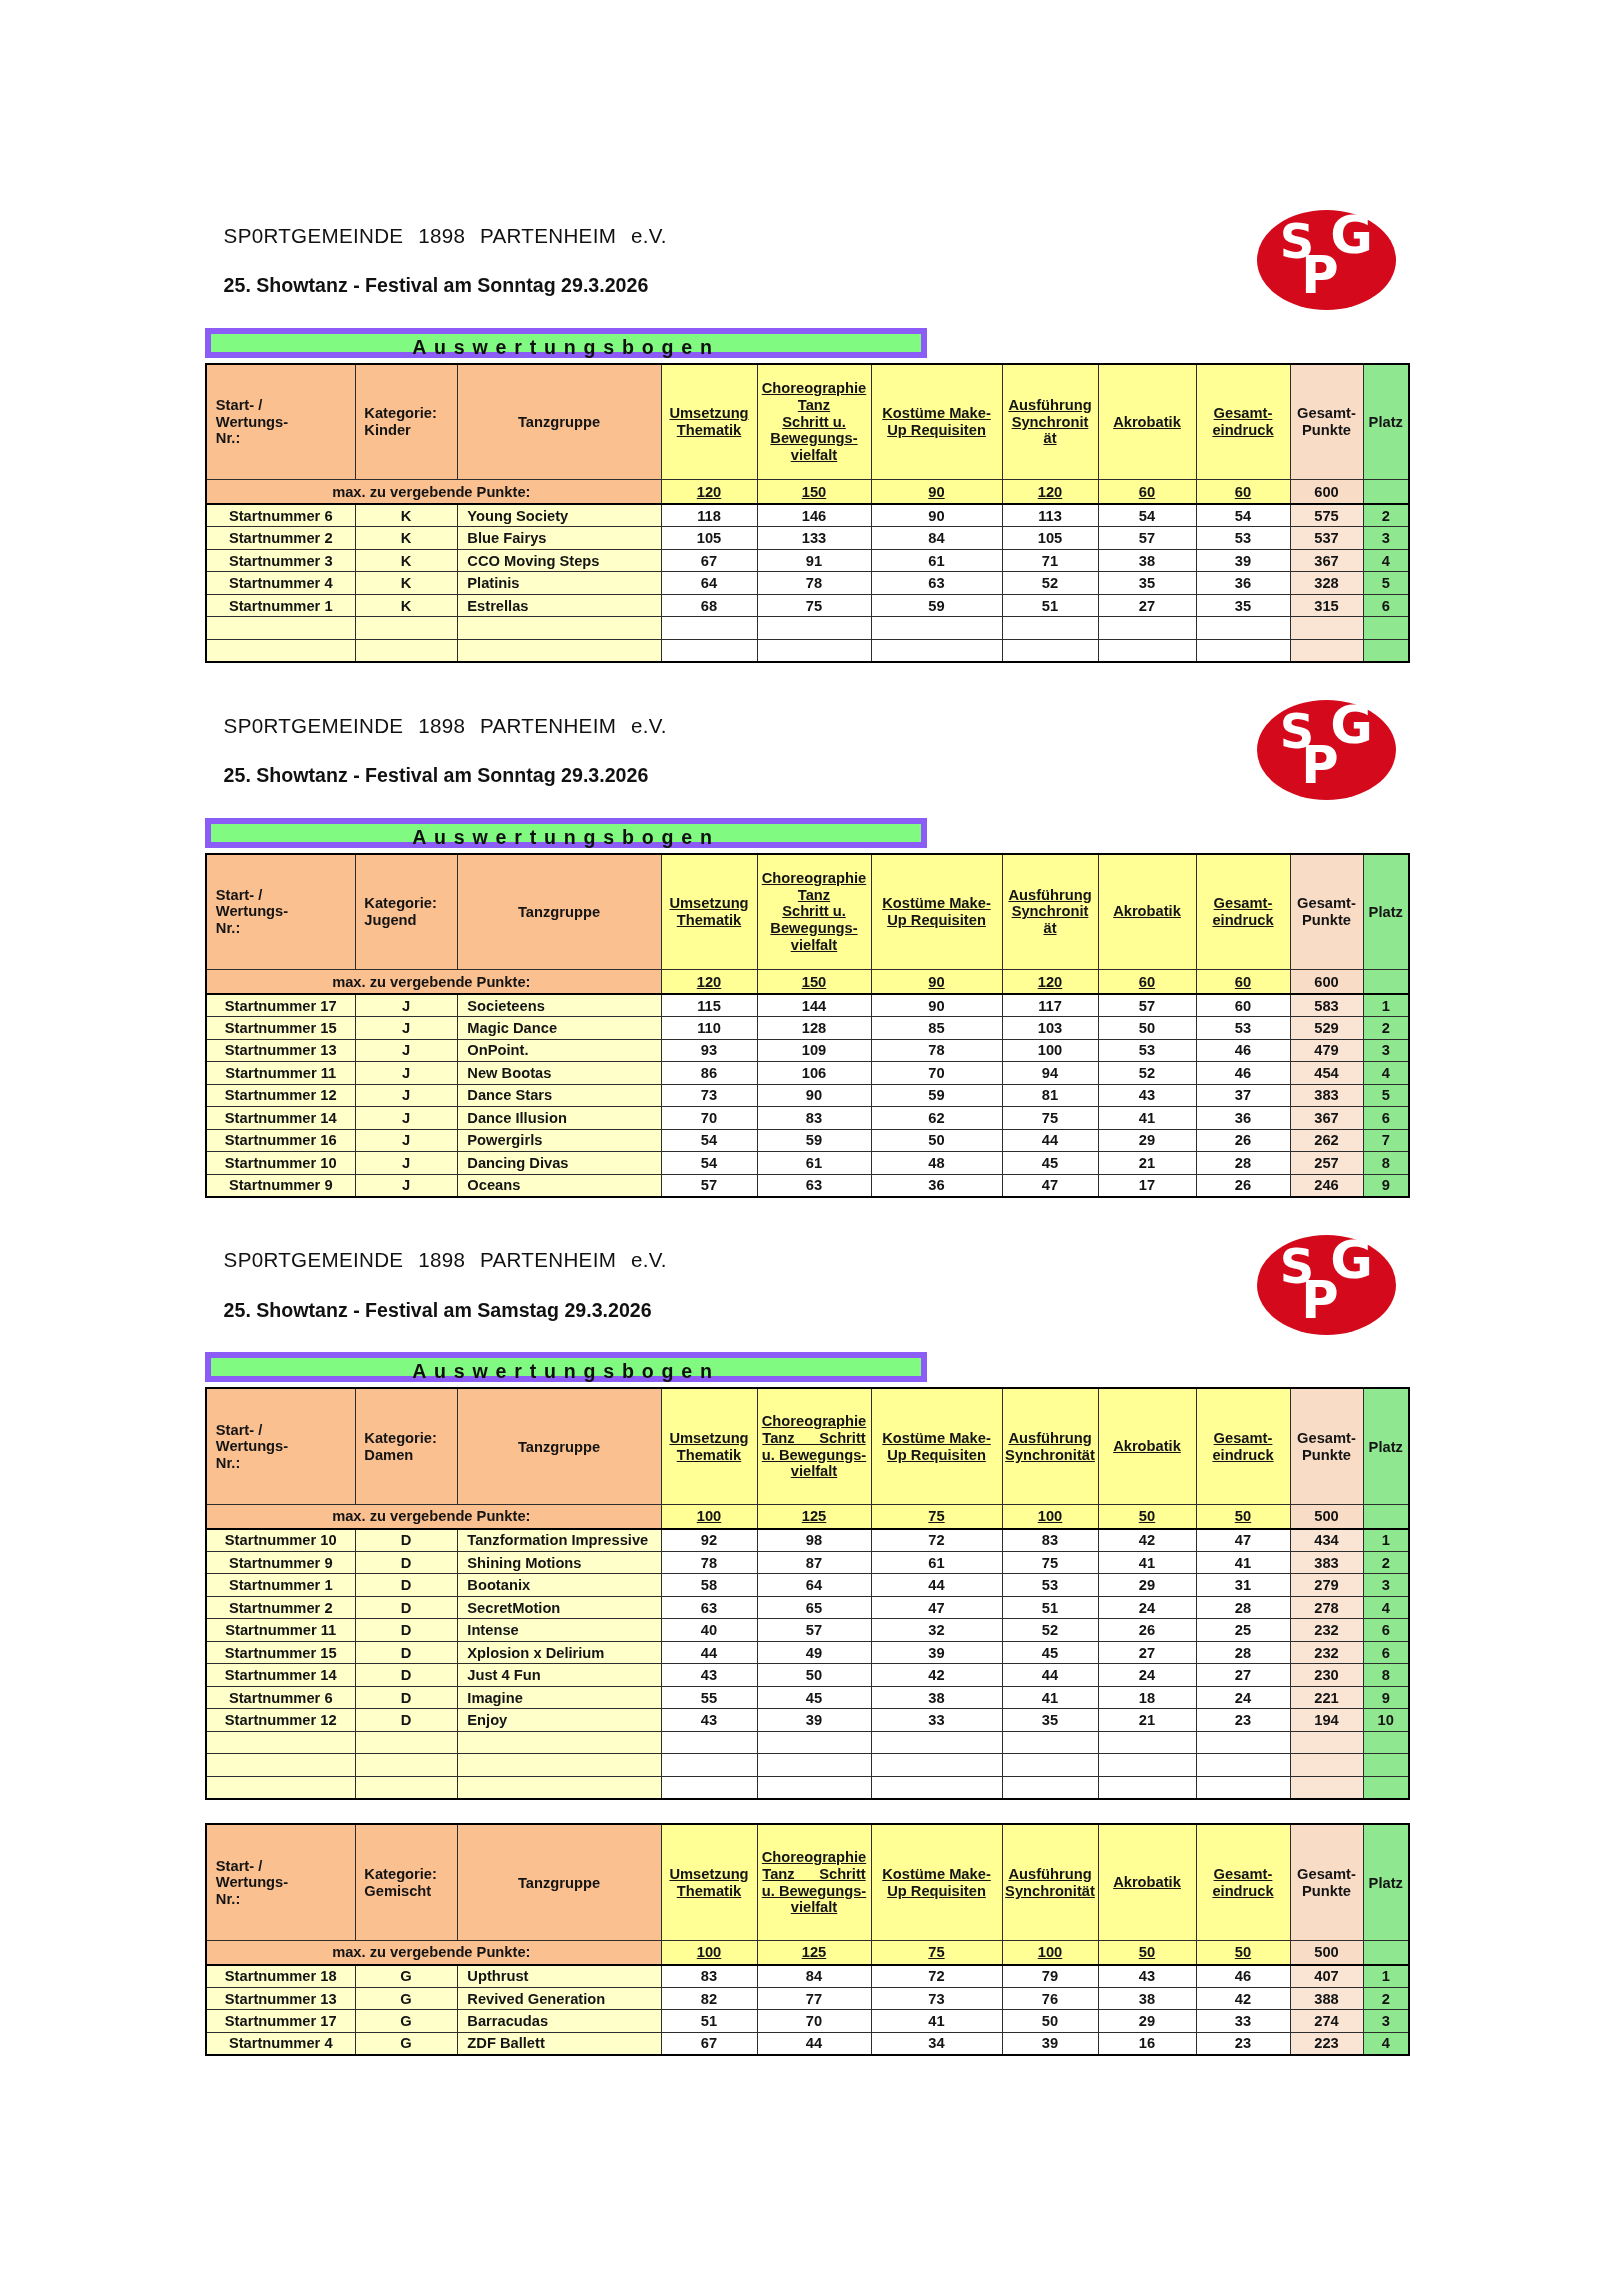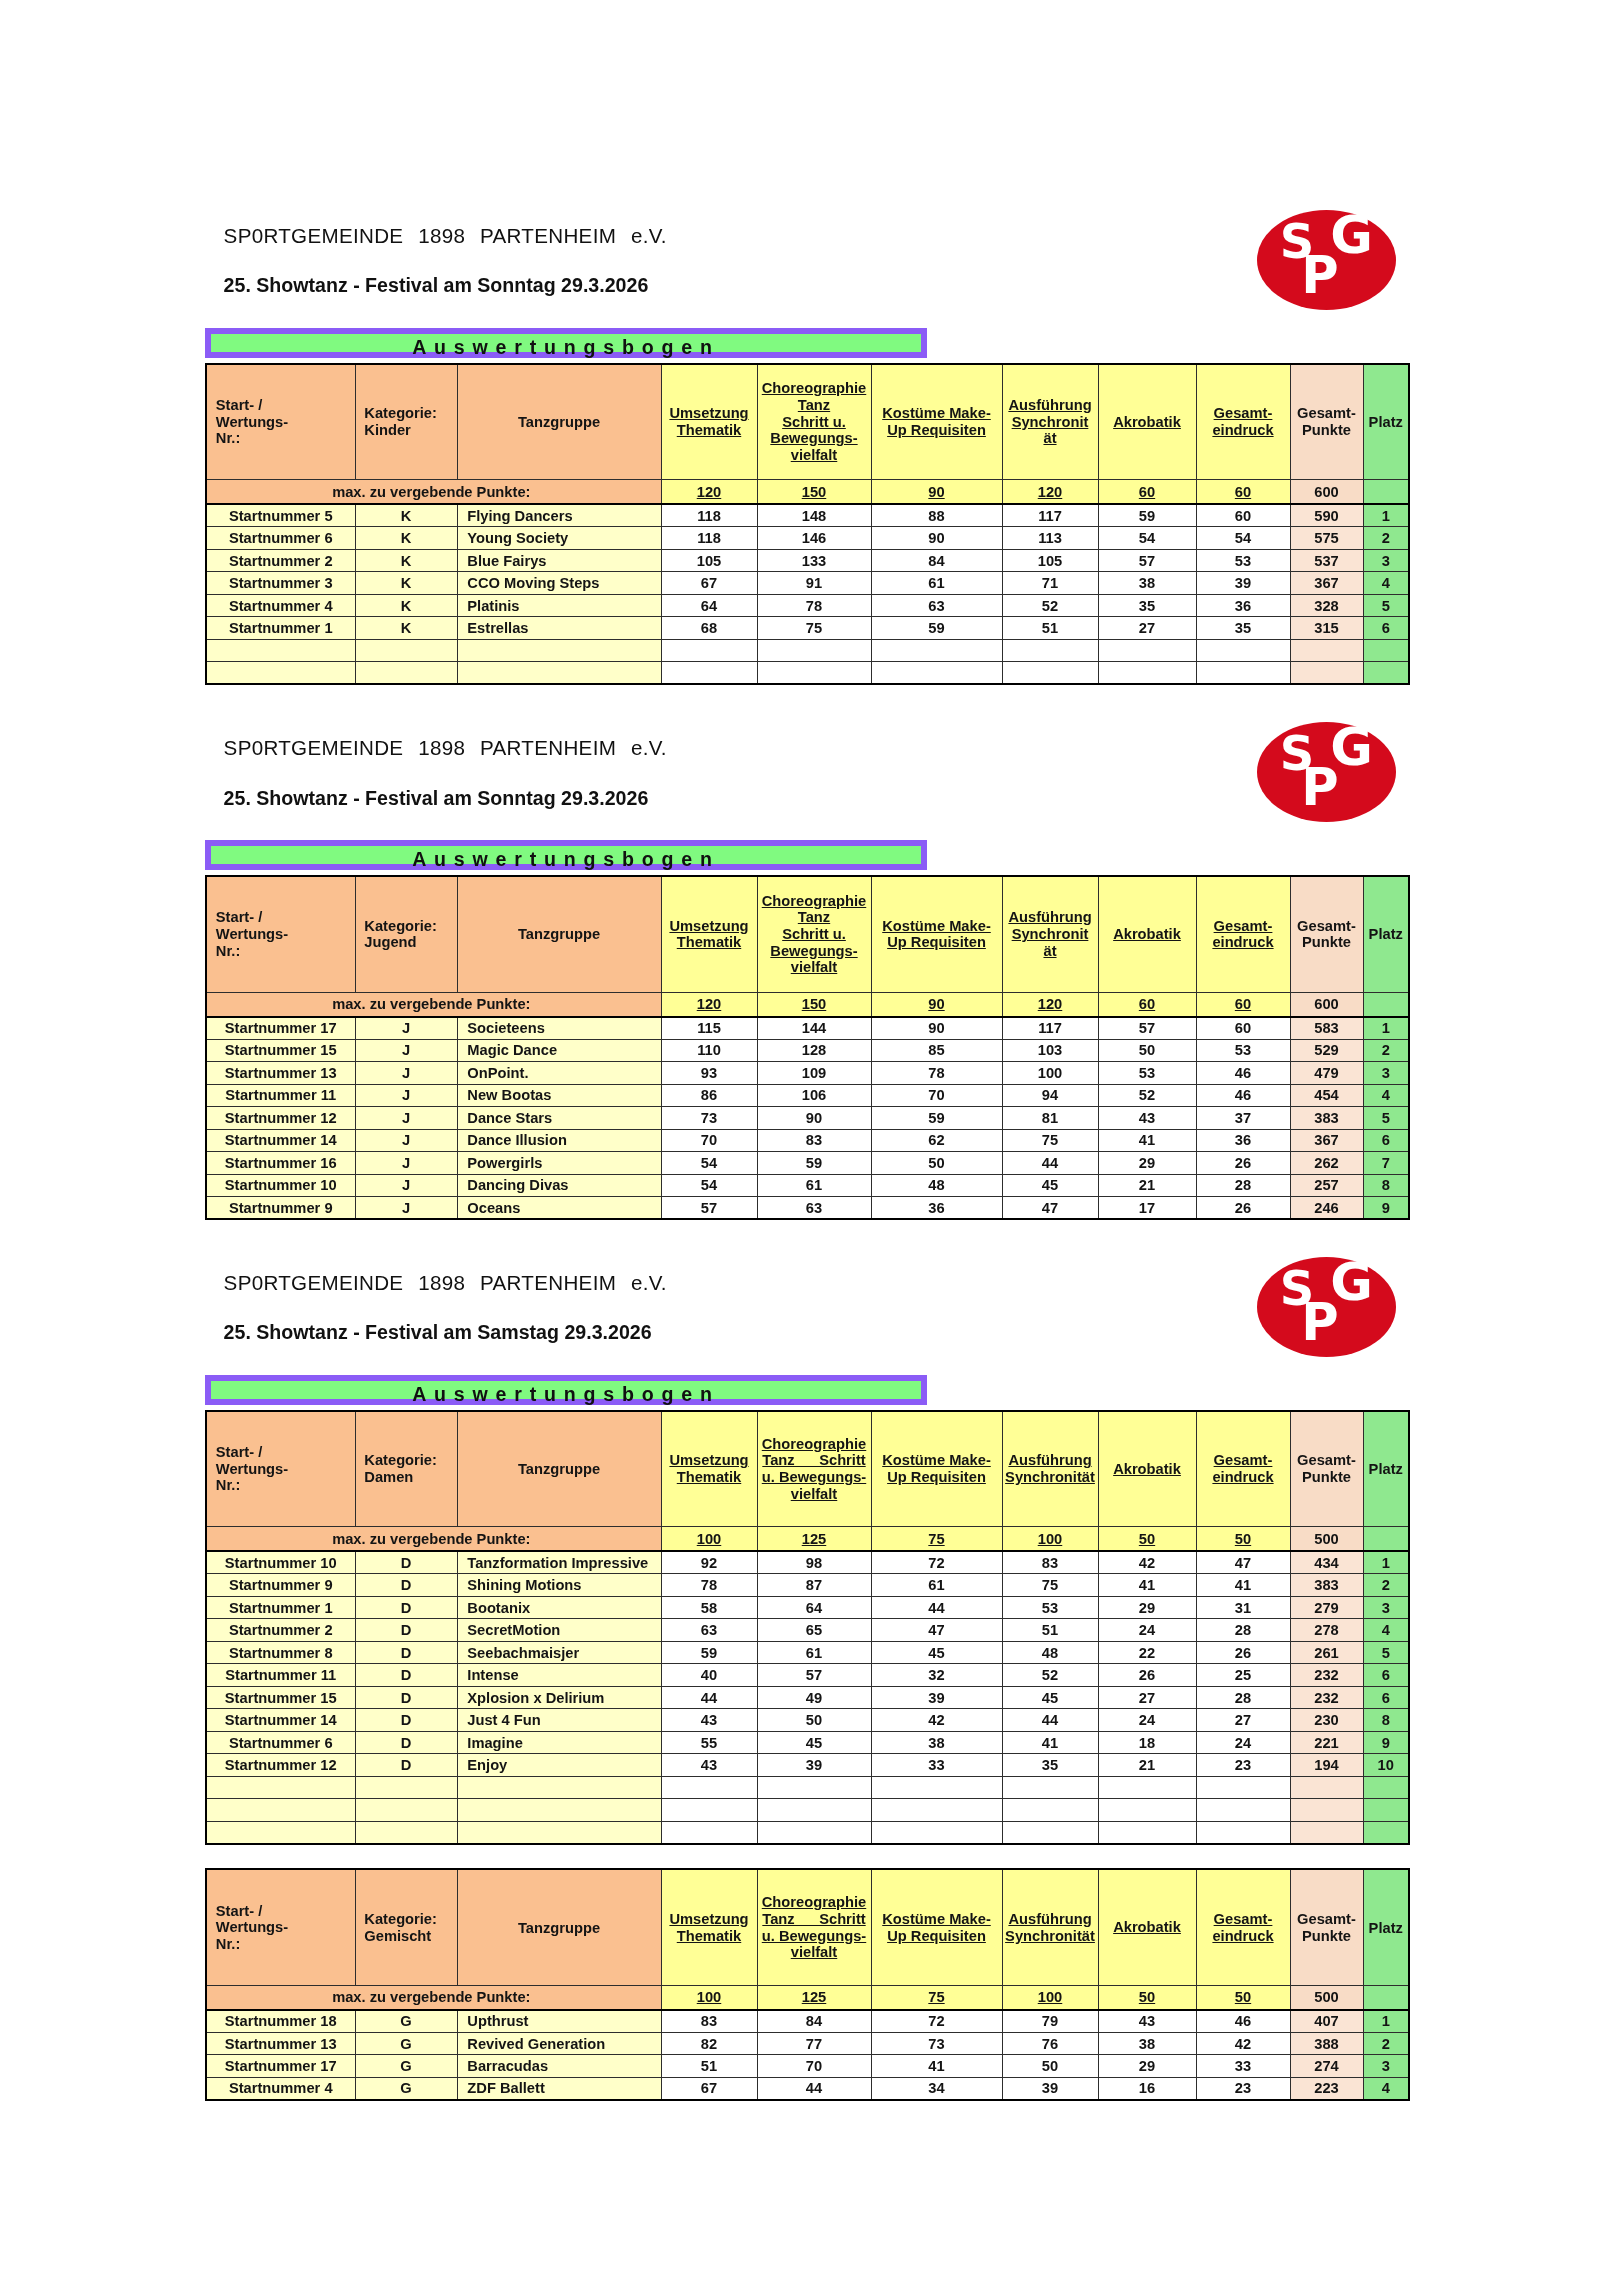--- a/index.html
+++ b/index.html
@@ -137,33 +137,20 @@
               <td class="bg-ye">120</td>
               <td class="bg-ye">150</td>
               <td class="bg-ye">90</td>
               <td class="bg-ye">120</td>
               <td class="bg-ye">60</td>
               <td class="bg-ye">60</td>
               <td class="bg-sa">600</td>
               <td class="bg-gr"></td>
             </tr>
             <tr class="data">
-              <td class="bg-py">Startnummer 5</td>
-              <td class="bg-py">K</td>
-              <td class="bg-py left2">Flying Dancers</td>
-              <td class="bg-wh">118</td>
-              <td class="bg-wh">148</td>
-              <td class="bg-wh">88</td>
-              <td class="bg-wh">117</td>
-              <td class="bg-wh">59</td>
-              <td class="bg-wh">60</td>
-              <td class="bg-sd">590</td>
-              <td class="bg-gr">1</td>
-            </tr>
-            <tr class="data">
               <td class="bg-py">Startnummer 6</td>
               <td class="bg-py">K</td>
               <td class="bg-py left2">Young Society</td>
               <td class="bg-wh">118</td>
               <td class="bg-wh">146</td>
               <td class="bg-wh">90</td>
               <td class="bg-wh">113</td>
               <td class="bg-wh">54</td>
               <td class="bg-wh">54</td>
               <td class="bg-sd">575</td>
@@ -580,33 +567,20 @@
               <td class="bg-wh">63</td>
               <td class="bg-wh">65</td>
               <td class="bg-wh">47</td>
               <td class="bg-wh">51</td>
               <td class="bg-wh">24</td>
               <td class="bg-wh">28</td>
               <td class="bg-sd">278</td>
               <td class="bg-gr">4</td>
             </tr>
             <tr class="data">
-              <td class="bg-py">Startnummer 8</td>
-              <td class="bg-py">D</td>
-              <td class="bg-py left2">Seebachmaisjer</td>
-              <td class="bg-wh">59</td>
-              <td class="bg-wh">61</td>
-              <td class="bg-wh">45</td>
-              <td class="bg-wh">48</td>
-              <td class="bg-wh">22</td>
-              <td class="bg-wh">26</td>
-              <td class="bg-sd">261</td>
-              <td class="bg-gr">5</td>
-            </tr>
-            <tr class="data">
               <td class="bg-py">Startnummer 11</td>
               <td class="bg-py">D</td>
               <td class="bg-py left2">Intense</td>
               <td class="bg-wh">40</td>
               <td class="bg-wh">57</td>
               <td class="bg-wh">32</td>
               <td class="bg-wh">52</td>
               <td class="bg-wh">26</td>
               <td class="bg-wh">25</td>
               <td class="bg-sd">232</td>

